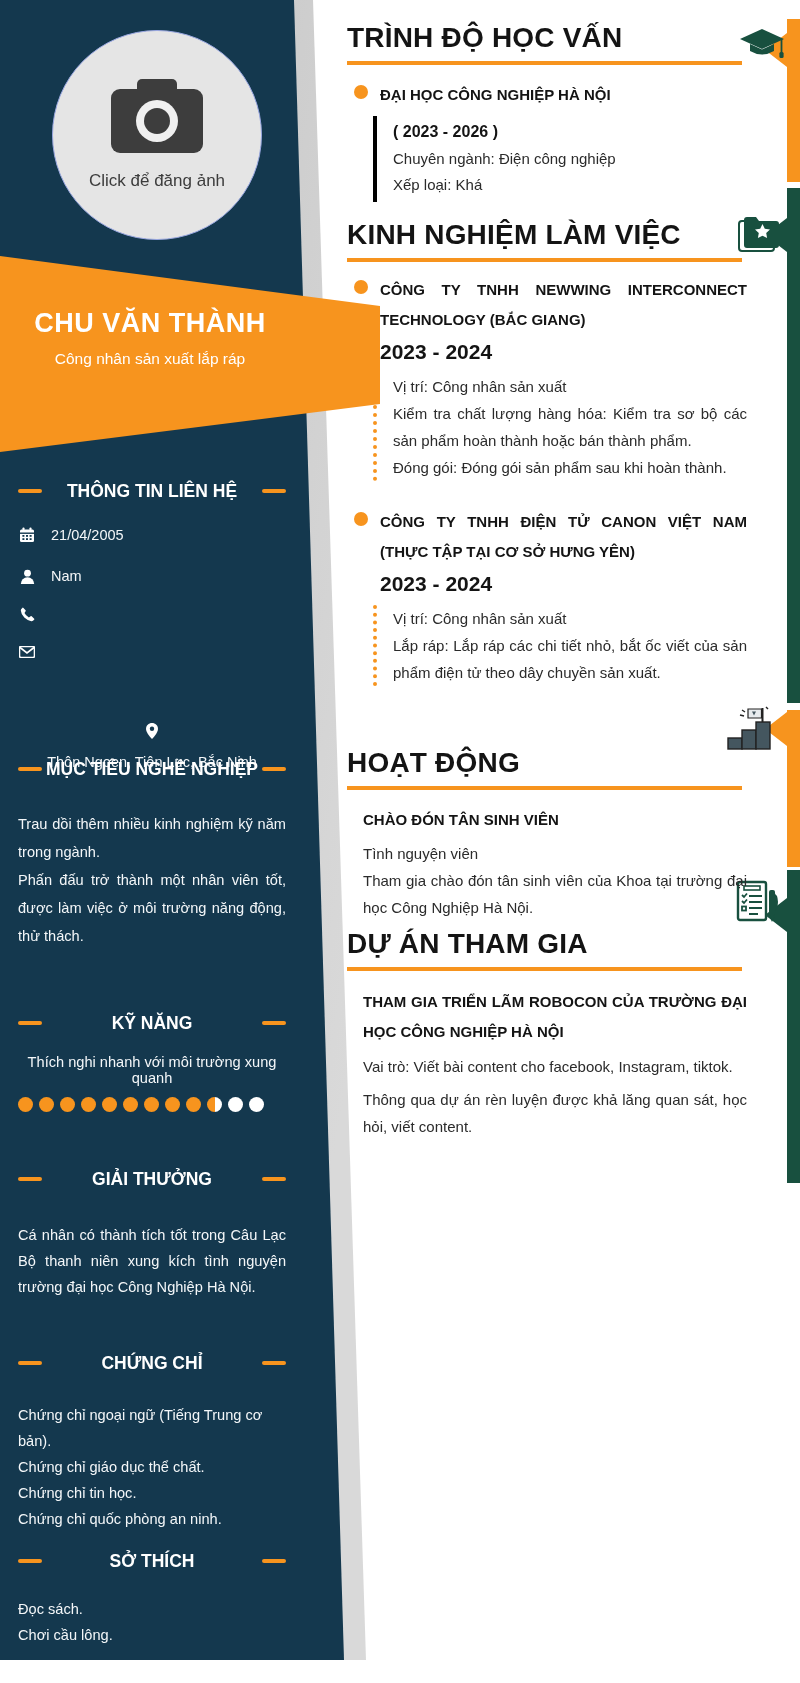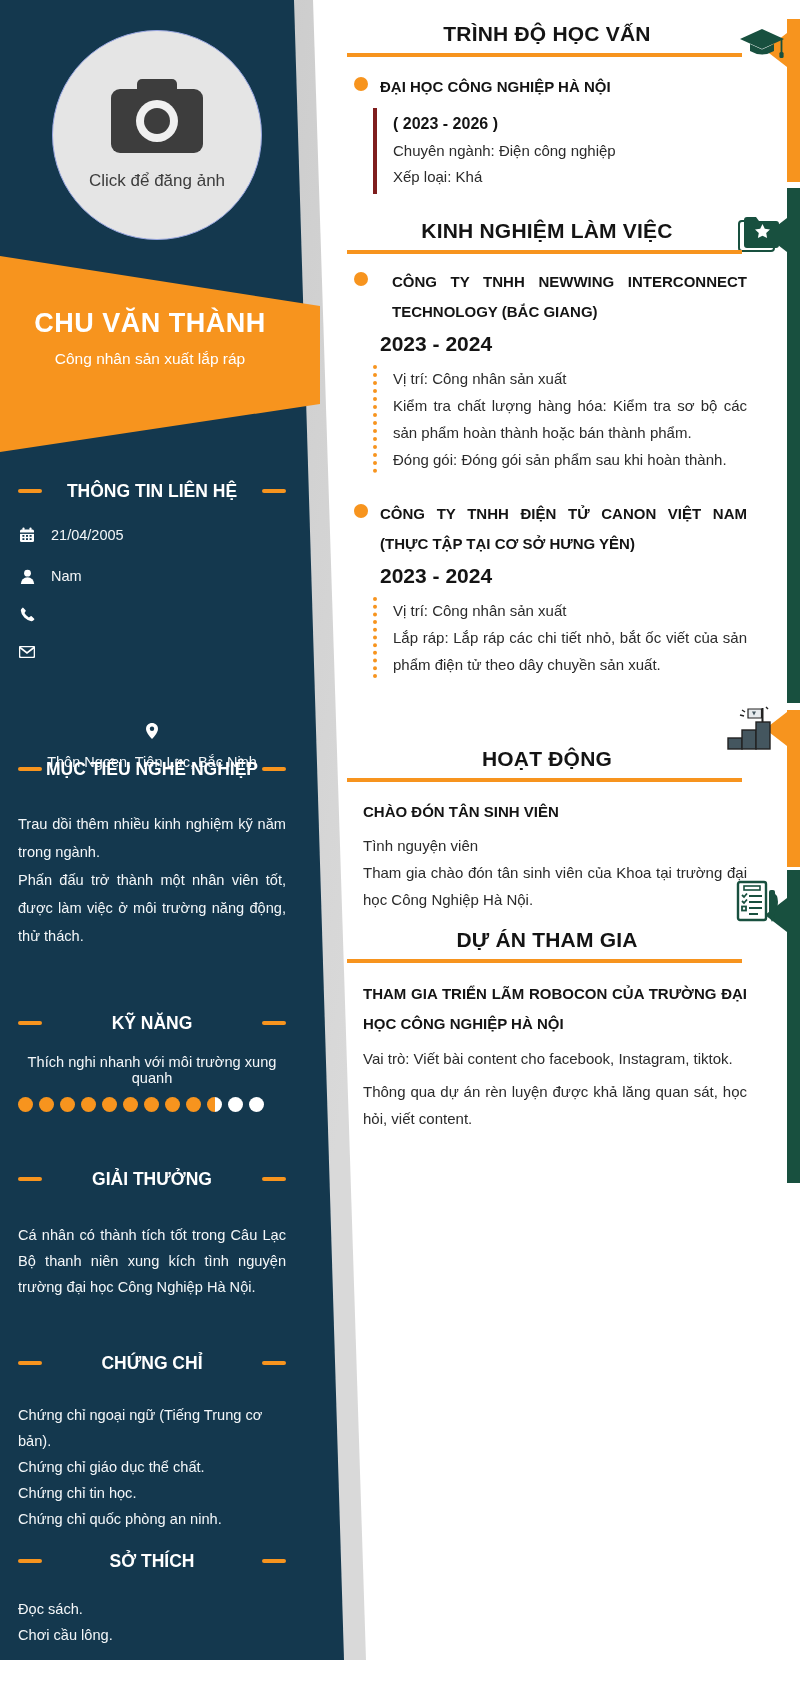--- a/index.html
+++ b/index.html
@@ -13,21 +13,21 @@
   .side-panel{position:absolute;left:0;top:0;width:360px;height:1660px;background:#14384E;
     clip-path:polygon(0 0,294px 0,344px 100%,0 100%);}
 
   
   .photo{position:absolute;left:52px;top:30px;width:208px;height:208px;border-radius:50%;
     background:#e5e5e5;border:1px solid #98a6e0;display:flex;flex-direction:column;
     align-items:center;justify-content:center;cursor:pointer;z-index:3;}
   .photo-label{margin-top:10px;color:#3c3c3c;font-size:17px;}
 
   
-  .banner{position:absolute;left:0;top:256px;width:320px;height:196px;background:#F7941E;
+  .banner{position:absolute;left:0;top:256px;width:380px;height:196px;background:#F7941E;
     clip-path:polygon(0 0,100% 50px,100% 148px,0 100%);z-index:4;}
   .banner-inner{width:300px;text-align:center;padding-top:52px;}
   .banner-name{color:#ffffff;font-size:27px;font-weight:bold;letter-spacing:.5px;}
   .banner-job{margin-top:11px;color:#ffffff;font-size:15.5px;}
 
   
   .sb{position:absolute;left:18px;width:268px;color:#f4f7f9;z-index:5;}
   .side-h{position:relative;text-align:center;color:#ffffff;font-weight:bold;
     font-size:17.5px;line-height:38px;}
   .dash{position:absolute;top:50%;margin-top:-2px;width:24px;height:4px;background:#F7941E;
@@ -42,29 +42,29 @@
   .sb-list{font-size:14.6px;line-height:26px;}
 
   .dots{display:flex;gap:6px;}
   .dot{width:15px;height:15px;border-radius:50%;flex:none;}
   .dot.full{background:#F7941E;}
   .dot.half{background:linear-gradient(90deg,#F7941E 50%,#ffffff 50%);}
   .dot.empty{background:#ffffff;}
 
   
   .msec{position:absolute;left:347px;width:400px;}
-  .m-title{font-size:21px;font-weight:bold;color:#141414;letter-spacing:.2px;text-align:center;}
+  .m-title{font-size:28px;font-weight:bold;color:#141414;letter-spacing:.2px;}
   .m-underline{height:4px;background:#F7941E;width:395px;margin-top:7px;}
 
   .entry-head{display:flex;margin-top:15px;}
   .bullet{width:14px;height:14px;border-radius:50%;background:#F7941E;flex:none;
     margin:5px 12px 0 7px;}
   .entry-name{font-size:15px;font-weight:bold;color:#141414;line-height:30px;
     text-align:justify;flex:1;}
-  .edu-detail{margin:6px 0 0 26px;border-left:4px solid #7f1d1d;padding:2px 0 4px 16px;}
+  .edu-detail{margin:6px 0 0 26px;border-left:4px solid #000000;padding:2px 0 4px 16px;}
   .edu-period{font-size:16px;font-weight:bold;color:#141414;line-height:28px;}
   .edu-line{font-size:15px;color:#2b2b2b;line-height:26px;}
   .job-date{margin:4px 0 0 33px;font-size:21px;font-weight:bold;color:#141414;line-height:26px;}
   .duties{margin:8px 0 0 26px;border-left:4px dotted #F7941E;padding-left:16px;}
   .duties p{margin:0;font-size:15px;color:#2b2b2b;line-height:27px;text-align:justify;}
   .simple-body{margin-left:16px;width:384px;}
   .sb-name{margin-top:16px;font-size:15px;font-weight:bold;color:#141414;line-height:28px;
     text-align:justify;}
   .sb-role,.sb-desc{margin-top:6px;font-size:15px;color:#2b2b2b;line-height:27px;
     text-align:justify;}
@@ -315,21 +315,21 @@
       <div class="edu-line">Chuyên ngành: Điện công nghiệp</div>
       <div class="edu-line">Xếp loại: Khá</div>
     </div>
   </div>
 
   <div class="msec" style="top:219px;">
     <div class="m-title">KINH NGHIỆM LÀM VIỆC</div>
     <div class="m-underline"></div>
 
     <div>
-      <div class="entry-head" style="margin-top:13px;gap:12px;">
+      <div class="entry-head" style="margin-top:13px;">
         <span class="bullet"></span>
         <div class="entry-name">CÔNG TY TNHH NEWWING INTERCONNECT TECHNOLOGY (BẮC GIANG)</div>
       </div>
       <div class="job-date">2023 - 2024</div>
       <div class="duties">
         <p>Vị trí: Công nhân sản xuất</p>
         <p>Kiểm tra chất lượng hàng hóa: Kiểm tra sơ bộ các sản phẩm hoàn thành hoặc bán thành phẩm.</p>
         <p>Đóng gói: Đóng gói sản phẩm sau khi hoàn thành.</p>
       </div>
     </div>

